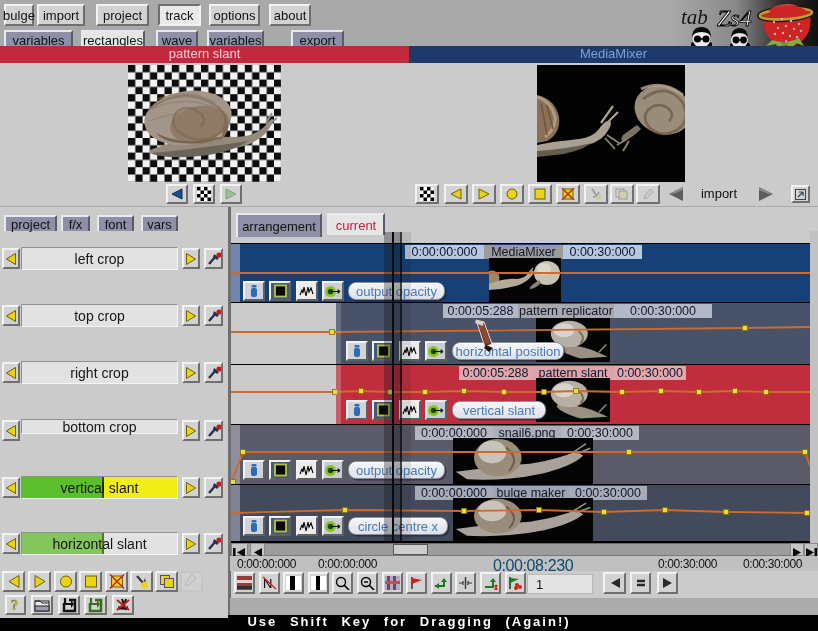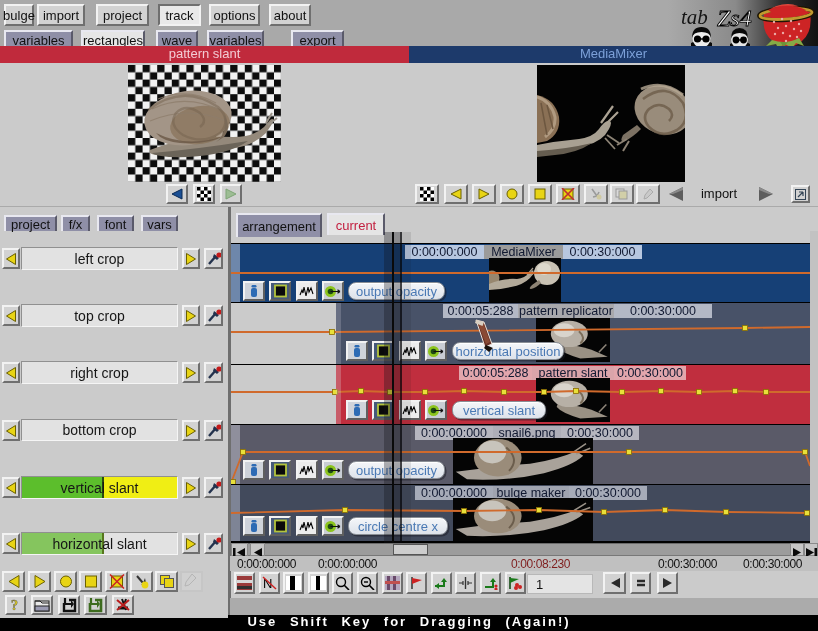--- a/index.html
+++ b/index.html
@@ -297,21 +297,21 @@
         <path d="M3,13 L10,5" stroke="#23324d" stroke-width="2.4"></path>
         <path d="M8,3 L13,7 L11,9 L7,6Z" fill="#23324d"></path>
         <circle cx="13" cy="4" r="2.6" fill="#c41a1a"></circle>
       </svg>
     </div>
     <div class="btn" style="left:2px;top:420px;width:18px;height:21px">
       <svg width="14" height="14">
         <path d="M11.5,1.5 L2.5,7 L11.5,12.5Z" fill="#e8d414" stroke="#6a6000"></path>
       </svg>
     </div>
-    <div style="position:absolute;left:21px;top:419px;width:157px;height:22px;background:#e2e2e2;border-top:1px solid #909090;border-left:1px solid #909090;border-bottom:1px solid #f5f5f5;border-right:1px solid #f5f5f5;color:#161616;font-size:14px;display:flex;align-items:center;justify-content:center">bottom crop</div>
+    <div style="position:absolute;left:21px;top:419px;width:157px;height:15px;background:#e2e2e2;border-top:1px solid #909090;border-left:1px solid #909090;border-bottom:1px solid #f5f5f5;border-right:1px solid #f5f5f5;color:#161616;font-size:14px;display:flex;align-items:center;justify-content:center">bottom crop</div>
     <div class="btn" style="left:182px;top:420px;width:18px;height:21px">
       <svg width="14" height="14">
         <path d="M2.5,1.5 L11.5,7 L2.5,12.5Z" fill="#e8d414" stroke="#6a6000"></path>
       </svg>
     </div>
     <div class="btn" style="left:204px;top:420px;width:19px;height:21px">
       <svg width="16" height="16">
         <path d="M3,13 L10,5" stroke="#23324d" stroke-width="2.4"></path>
         <path d="M8,3 L13,7 L11,9 L7,6Z" fill="#23324d"></path>
         <circle cx="13" cy="4" r="2.6" fill="#c41a1a"></circle>
@@ -693,21 +693,21 @@
     <div class="abs" style="left:790px;top:543px;width:14px;height:13px;background:#c6c6c6;border:1px solid #8a8a8a"><svg width="12" height="11">
         <path d="M2,1 L10,5.5 L2,10Z" fill="#0a0a0a"></path>
       </svg></div>
     <div class="abs" style="left:804px;top:543px;width:14px;height:13px;background:#c6c6c6;border:1px solid #8a8a8a"><svg width="12" height="11">
         <path d="M1,1 L9,5.5 L1,10Z" fill="#0a0a0a"></path>
         <rect x="9.5" y="1" width="2.5" height="9" fill="#0a0a0a"></rect>
       </svg></div>
     <div class="abs" style="left:230px;top:556px;width:588px;height:15px;background:#c0c0c0"></div>
     <div class="abs" style="left:237px;top:557px;width:70px;font-size:12px;letter-spacing:-0.4px;color:#111">0:00:00:000</div>
     <div class="abs" style="left:318px;top:557px;width:70px;font-size:12px;letter-spacing:-0.4px;color:#111">0:00:00:000</div>
-    <div class="abs" style="left:511px;top:557px;width:70px;font-size:12px;letter-spacing:-0.4px;color:#7f1d1d">0:00:08:230</div>
+    <div class="abs" style="left:493px;top:557px;width:70px;font-size:16px;letter-spacing:-0.4px;color:#0c4a6e">0:00:08:230</div>
     <div class="abs" style="left:658px;top:557px;width:70px;font-size:12px;letter-spacing:-0.4px;color:#111">0:00:30:000</div>
     <div class="abs" style="left:743px;top:557px;width:70px;font-size:12px;letter-spacing:-0.4px;color:#111">0:00:30:000</div>
   </div>
 
 <div id="ttools">
     <div class="btn" style="left:234px;top:572px;width:21px;height:22px">
       <svg width="15" height="14">
         <rect width="15" height="14" fill="#9a3a3a"></rect>
         <rect y="4" width="15" height="3" fill="#d8d8d8"></rect>
         <rect y="10" width="15" height="3" fill="#303030"></rect>

